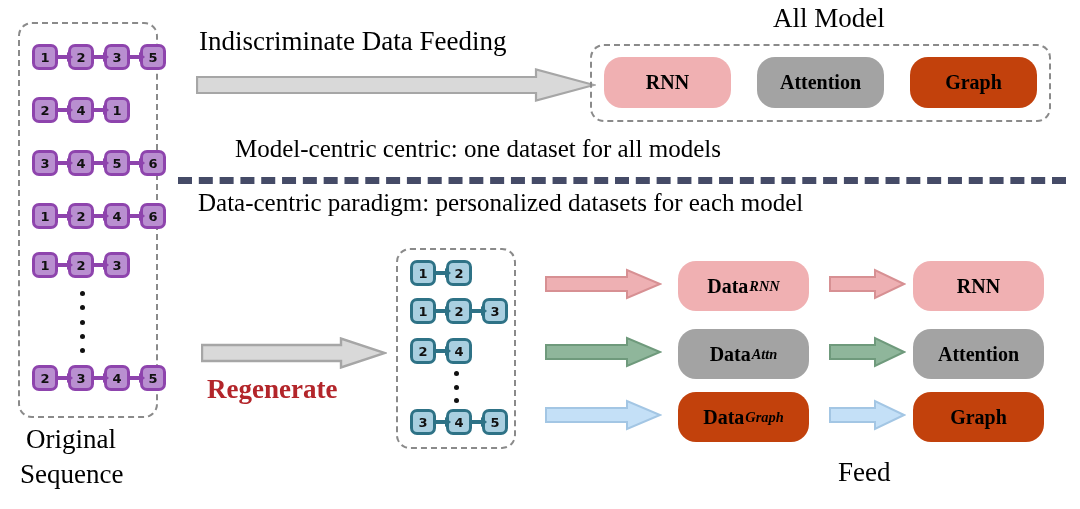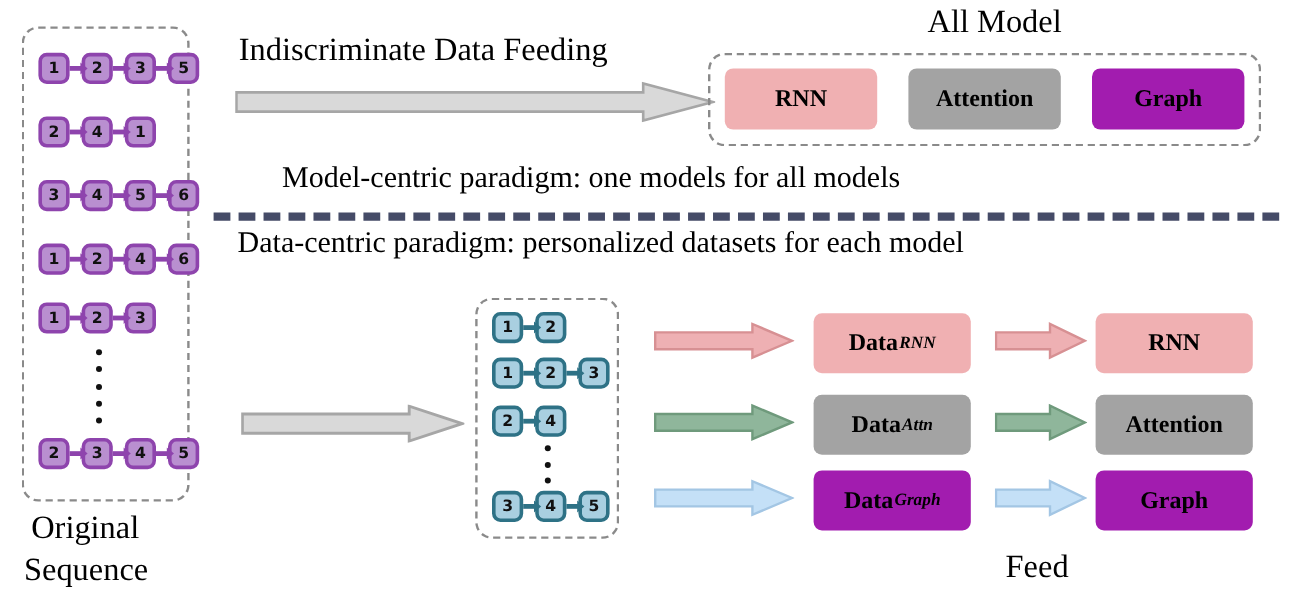--- a/index.html
+++ b/index.html
@@ -102,33 +102,33 @@
   .lbl.serif-mid   { font-size: 25px; }
   .lbl.red-bold {
     color: #b3252a;
     font-weight: bold;
     font-size: 27px;
   }
 
   
   .cbox {
     position: absolute;
-    border-radius: 7px;
+    border-radius: 18px;
     display: flex;
     align-items: center;
     justify-content: center;
     font-family: "Liberation Serif", serif;
     font-weight: bold;
     font-size: 20px;
     color: #000000;
     box-sizing: border-box;
   }
   .cbox.pink  { background: #f0b0b2; }
   .cbox.green { background: #a3a3a3; }
-  .cbox.blue  { background: #a21caf; }
+  .cbox.blue  { background: #c2410c; }
   .cbox sub {
     font-size: 0.72em;
     font-style: italic;
     font-weight: bold;
     vertical-align: -0.28em;
     margin-left: 1px;
   }
 
   
   .arrow { position: absolute; }
@@ -224,31 +224,32 @@
   </div>
 
   <div class="lbl serif-big" style="left:773px; top:3px;">All Model</div>
 
   <div class="dashed-box" style="left:590px; top:44px; width:461px; height:78px;"></div>
 
   <div class="cbox pink" style="left:604px; top:57px; width:127px; height:51px;">RNN</div>
   <div class="cbox green" style="left:757px; top:57px; width:127px; height:51px;">Attention</div>
   <div class="cbox blue" style="left:910px; top:57px; width:127px; height:51px;">Graph</div>
 
-  <div class="lbl serif-mid" style="left:235px; top:135px;">Model-centric paradigm: one models for all models</div>
+  <div class="lbl serif-mid" style="left:235px; top:135px;">Model-centric centric: one dataset for all models</div>
 
   <div class="divider" style="left:178px; top:177px; width:888px;"></div>
 
   <div class="lbl serif-mid" style="left:198px; top:189px;">Data-centric paradigm: personalized datasets for each model</div>
 
   <div class="arrow" style="left:201px; top:337px; width:186px; height:32px;">
     <svg viewBox="0 0 186 32" preserveAspectRatio="none">
       <polygon points="1,8 140,8 140,1.5 184,16 140,30.5 140,24 1,24" fill="#d9d9d9" stroke="#a6a6a6" stroke-width="2.4" stroke-linejoin="miter"></polygon>
     </svg>
   </div>
+  <div class="lbl red-bold" style="left:207px; top:374px;">Regenerate</div>
 
   <div class="dashed-box" style="left:396px; top:248px; width:120px; height:201px;"></div>
 
   <div class="chain" style="left:410px; top:260px;">
     <div class="node teal">1</div>
     <div class="link teal"></div>
     <div class="node teal">2</div>
   </div>
 
   <div class="chain" style="left:410px; top:298px;">

